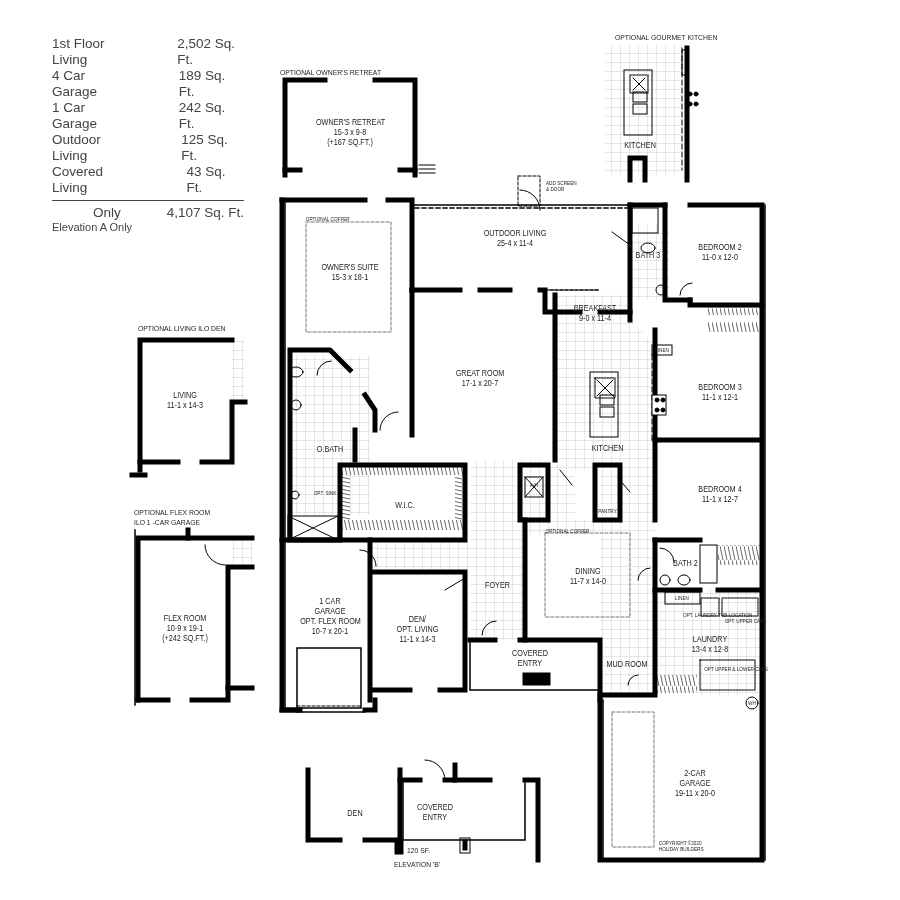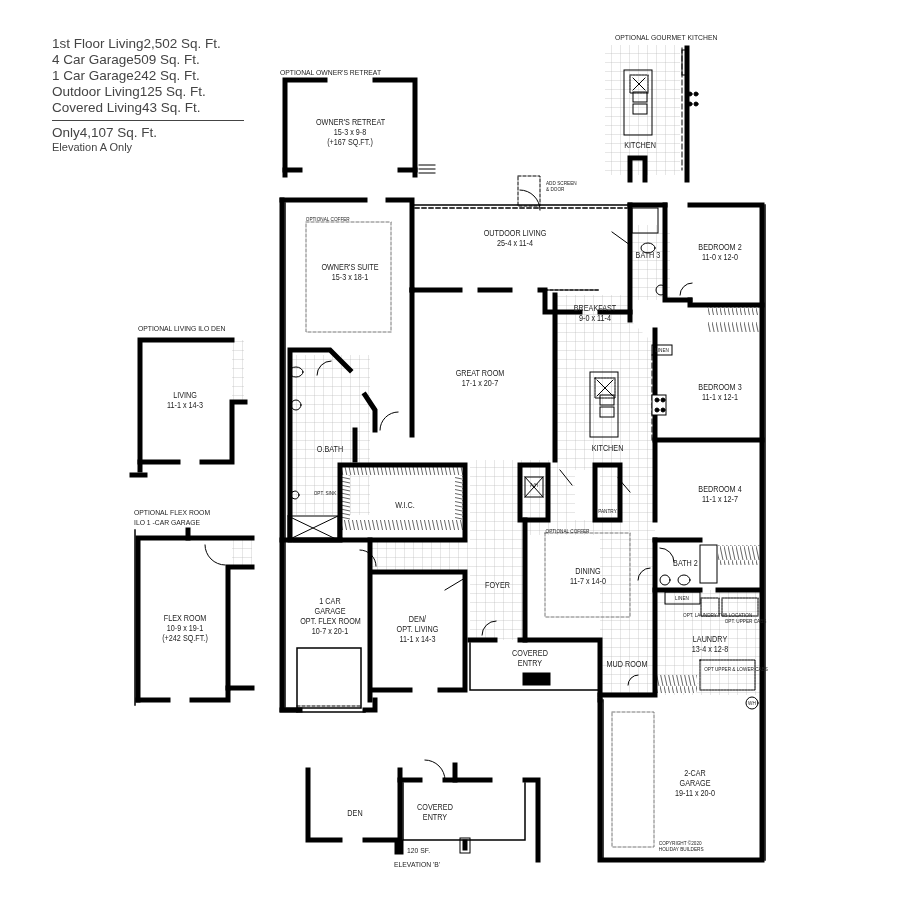--- a/index.html
+++ b/index.html
@@ -1,38 +1,38 @@
 <!DOCTYPE html>
 <html><head>
 <meta charset="utf-8">
 <style>
   html,body{margin:0;padding:0;background:#fff;}
   body{width:900px;height:900px;position:relative;overflow:hidden;font-family:"Liberation Sans",sans-serif;color:#222;}
   .abs{position:absolute;}
   .summary{left:52px;top:36px;width:192px;}
   .summary h1{margin:0 0 3px 0;font-size:15px;font-weight:bold;letter-spacing:0.5px;color:#222;}
-  .srow{display:flex;justify-content:flex-start;font-size:13.5px;line-height:16px;color:#444;}
+  .srow{display:flex;justify-content:flex-end;font-size:13.5px;line-height:16px;color:#444;gap:46px;}
   .srule{border-top:1.5px solid #444;margin:4px 0 4px 0;}
   .snote{font-size:11px;color:#444;}
   .lbl{position:absolute;font-family:"Liberation Sans Narrow","Liberation Sans",sans-serif;font-size:8.5px;text-align:center;line-height:10px;color:#222;transform:scaleX(0.85);transform-origin:center;white-space:nowrap;}
   .tiny{font-size:5.5px;line-height:6px;}
   .cap{position:absolute;font-size:8px;color:#222;transform:scaleX(0.85);transform-origin:left;white-space:nowrap;}
   svg{position:absolute;left:0;top:0;}
 </style>
 </head>
 <body>
 
 <div class="abs summary">
   <div class="srow">
       <span>1st Floor Living</span>
       <span>2,502 Sq. Ft.</span>
     </div>
   <div class="srow">
       <span>4 Car Garage</span>
-      <span>509 Sq. Ft.</span>
+      <span>189 Sq. Ft.</span>
     </div>
   <div class="srow">
       <span>1 Car Garage</span>
       <span>242 Sq. Ft.</span>
     </div>
   <div class="srow">
       <span>Outdoor Living</span>
       <span>125 Sq. Ft.</span>
     </div>
   <div class="srow">

